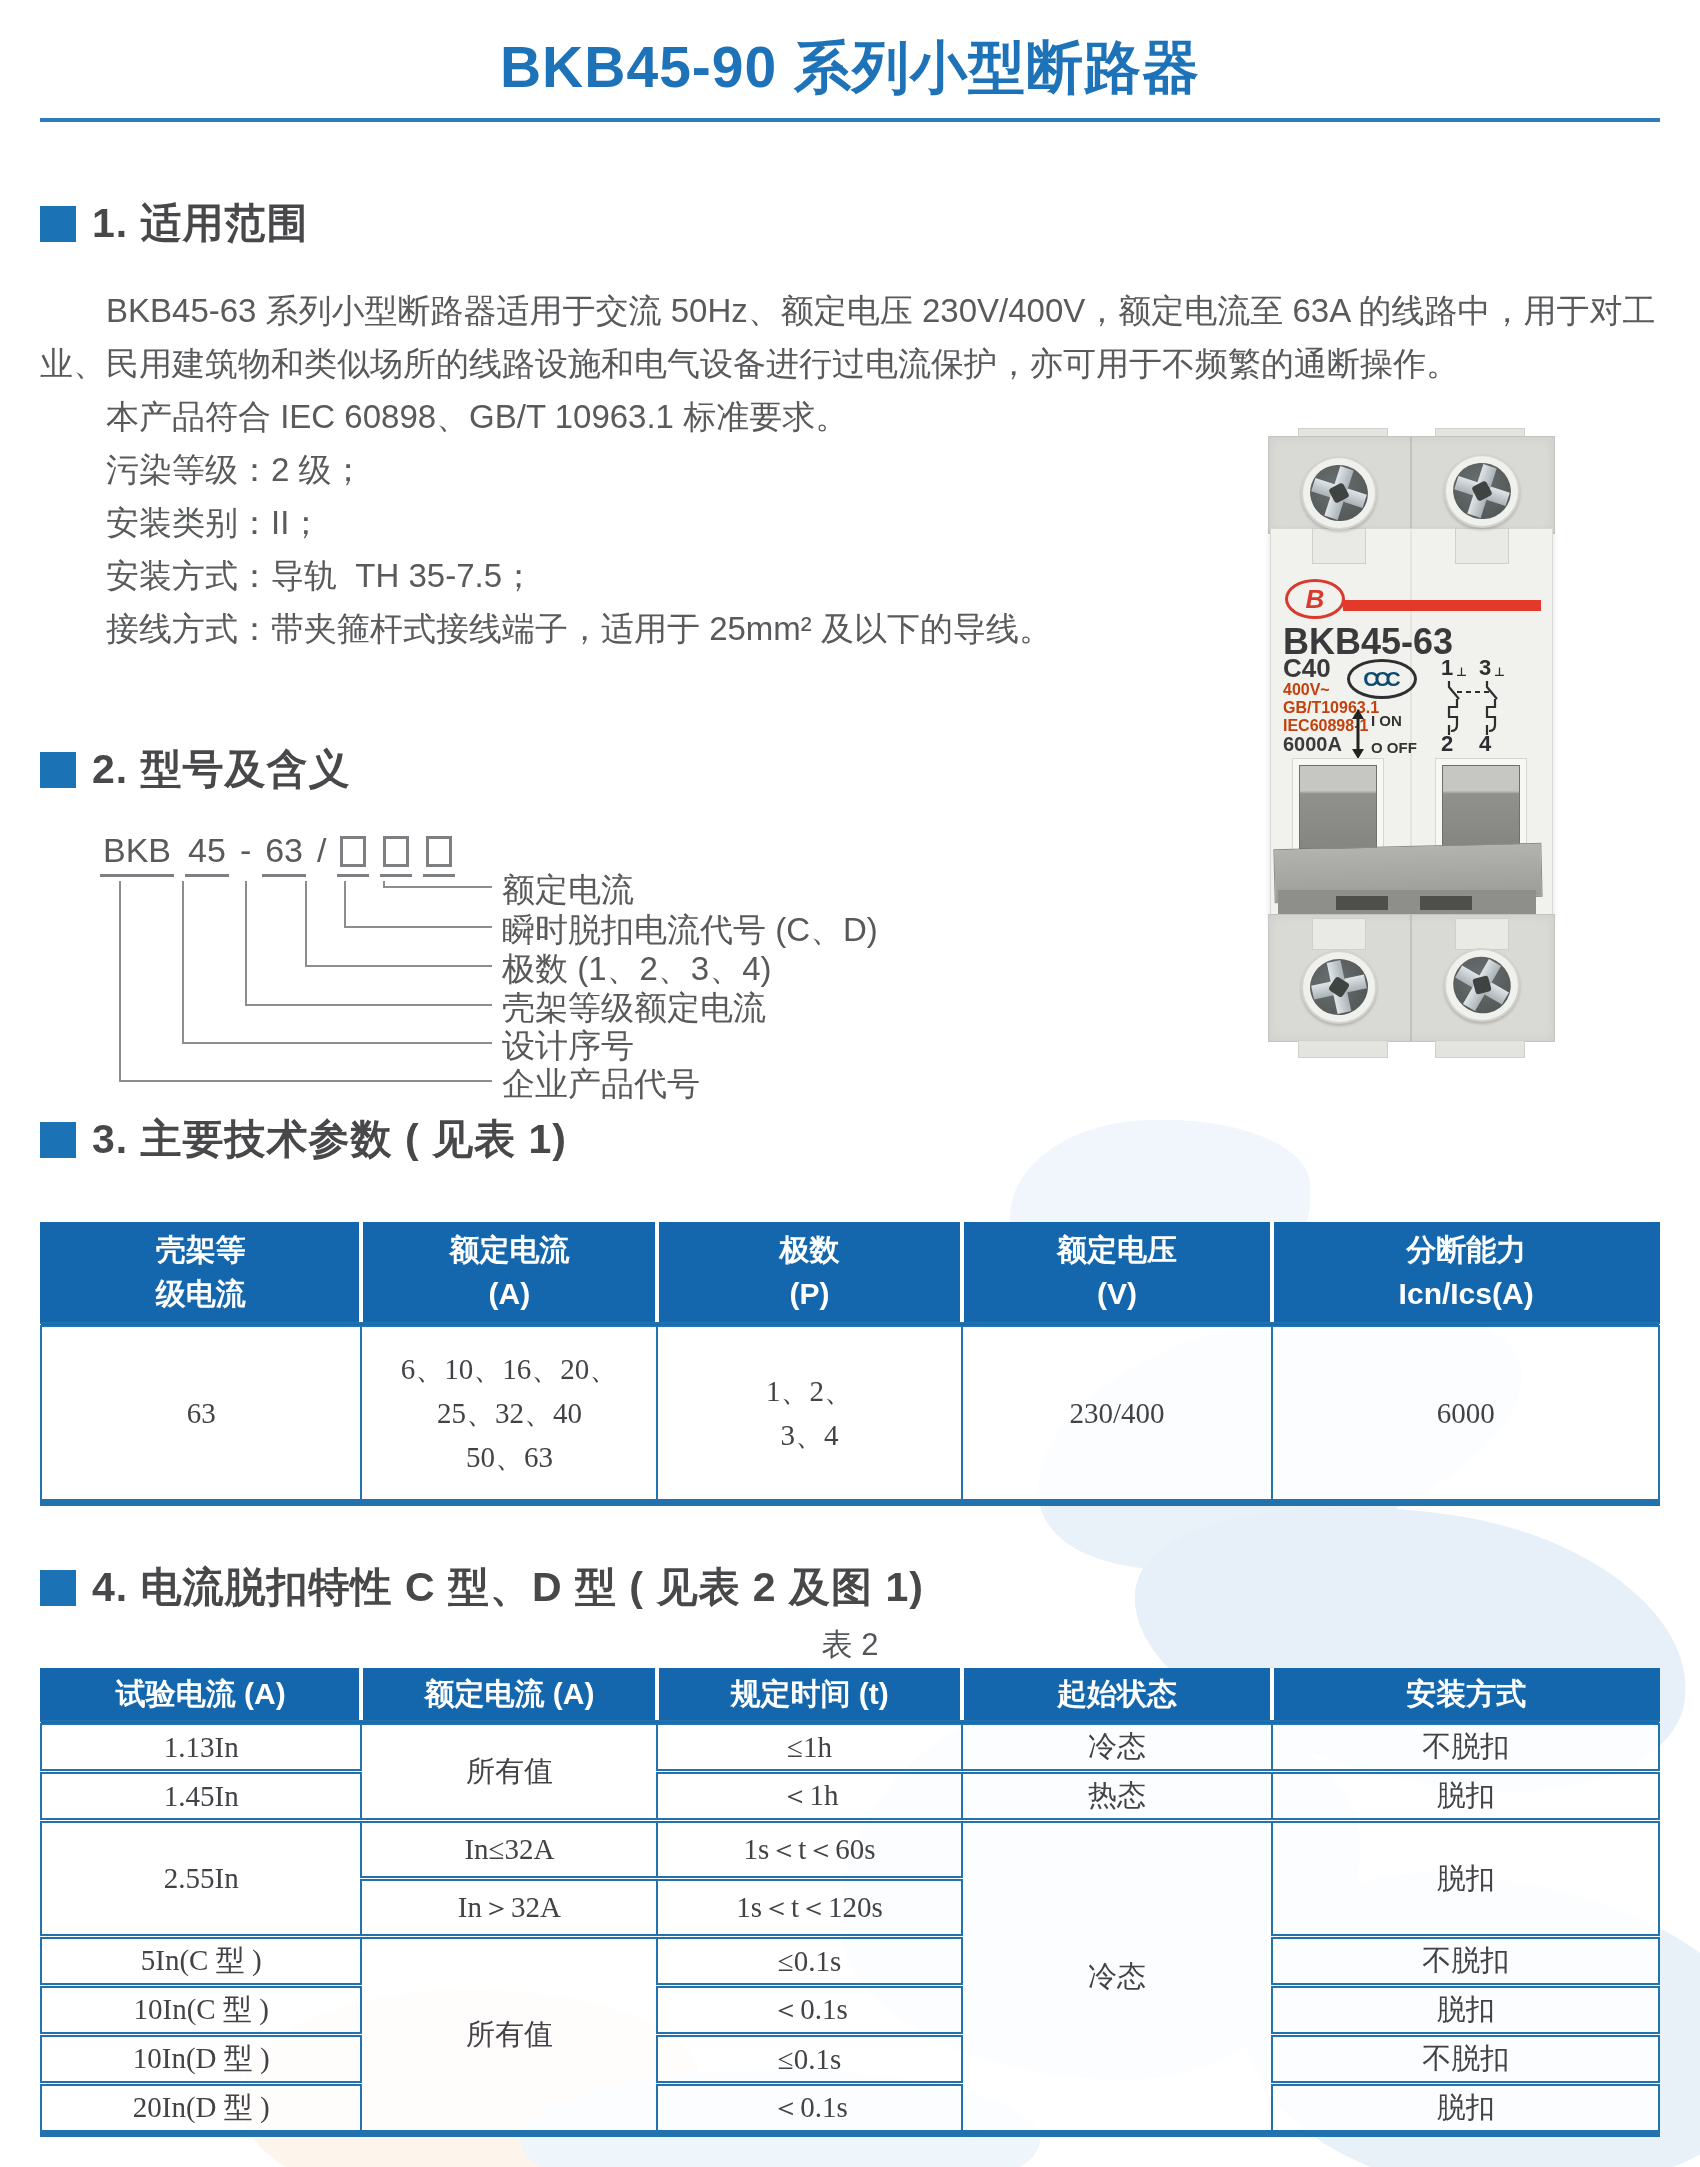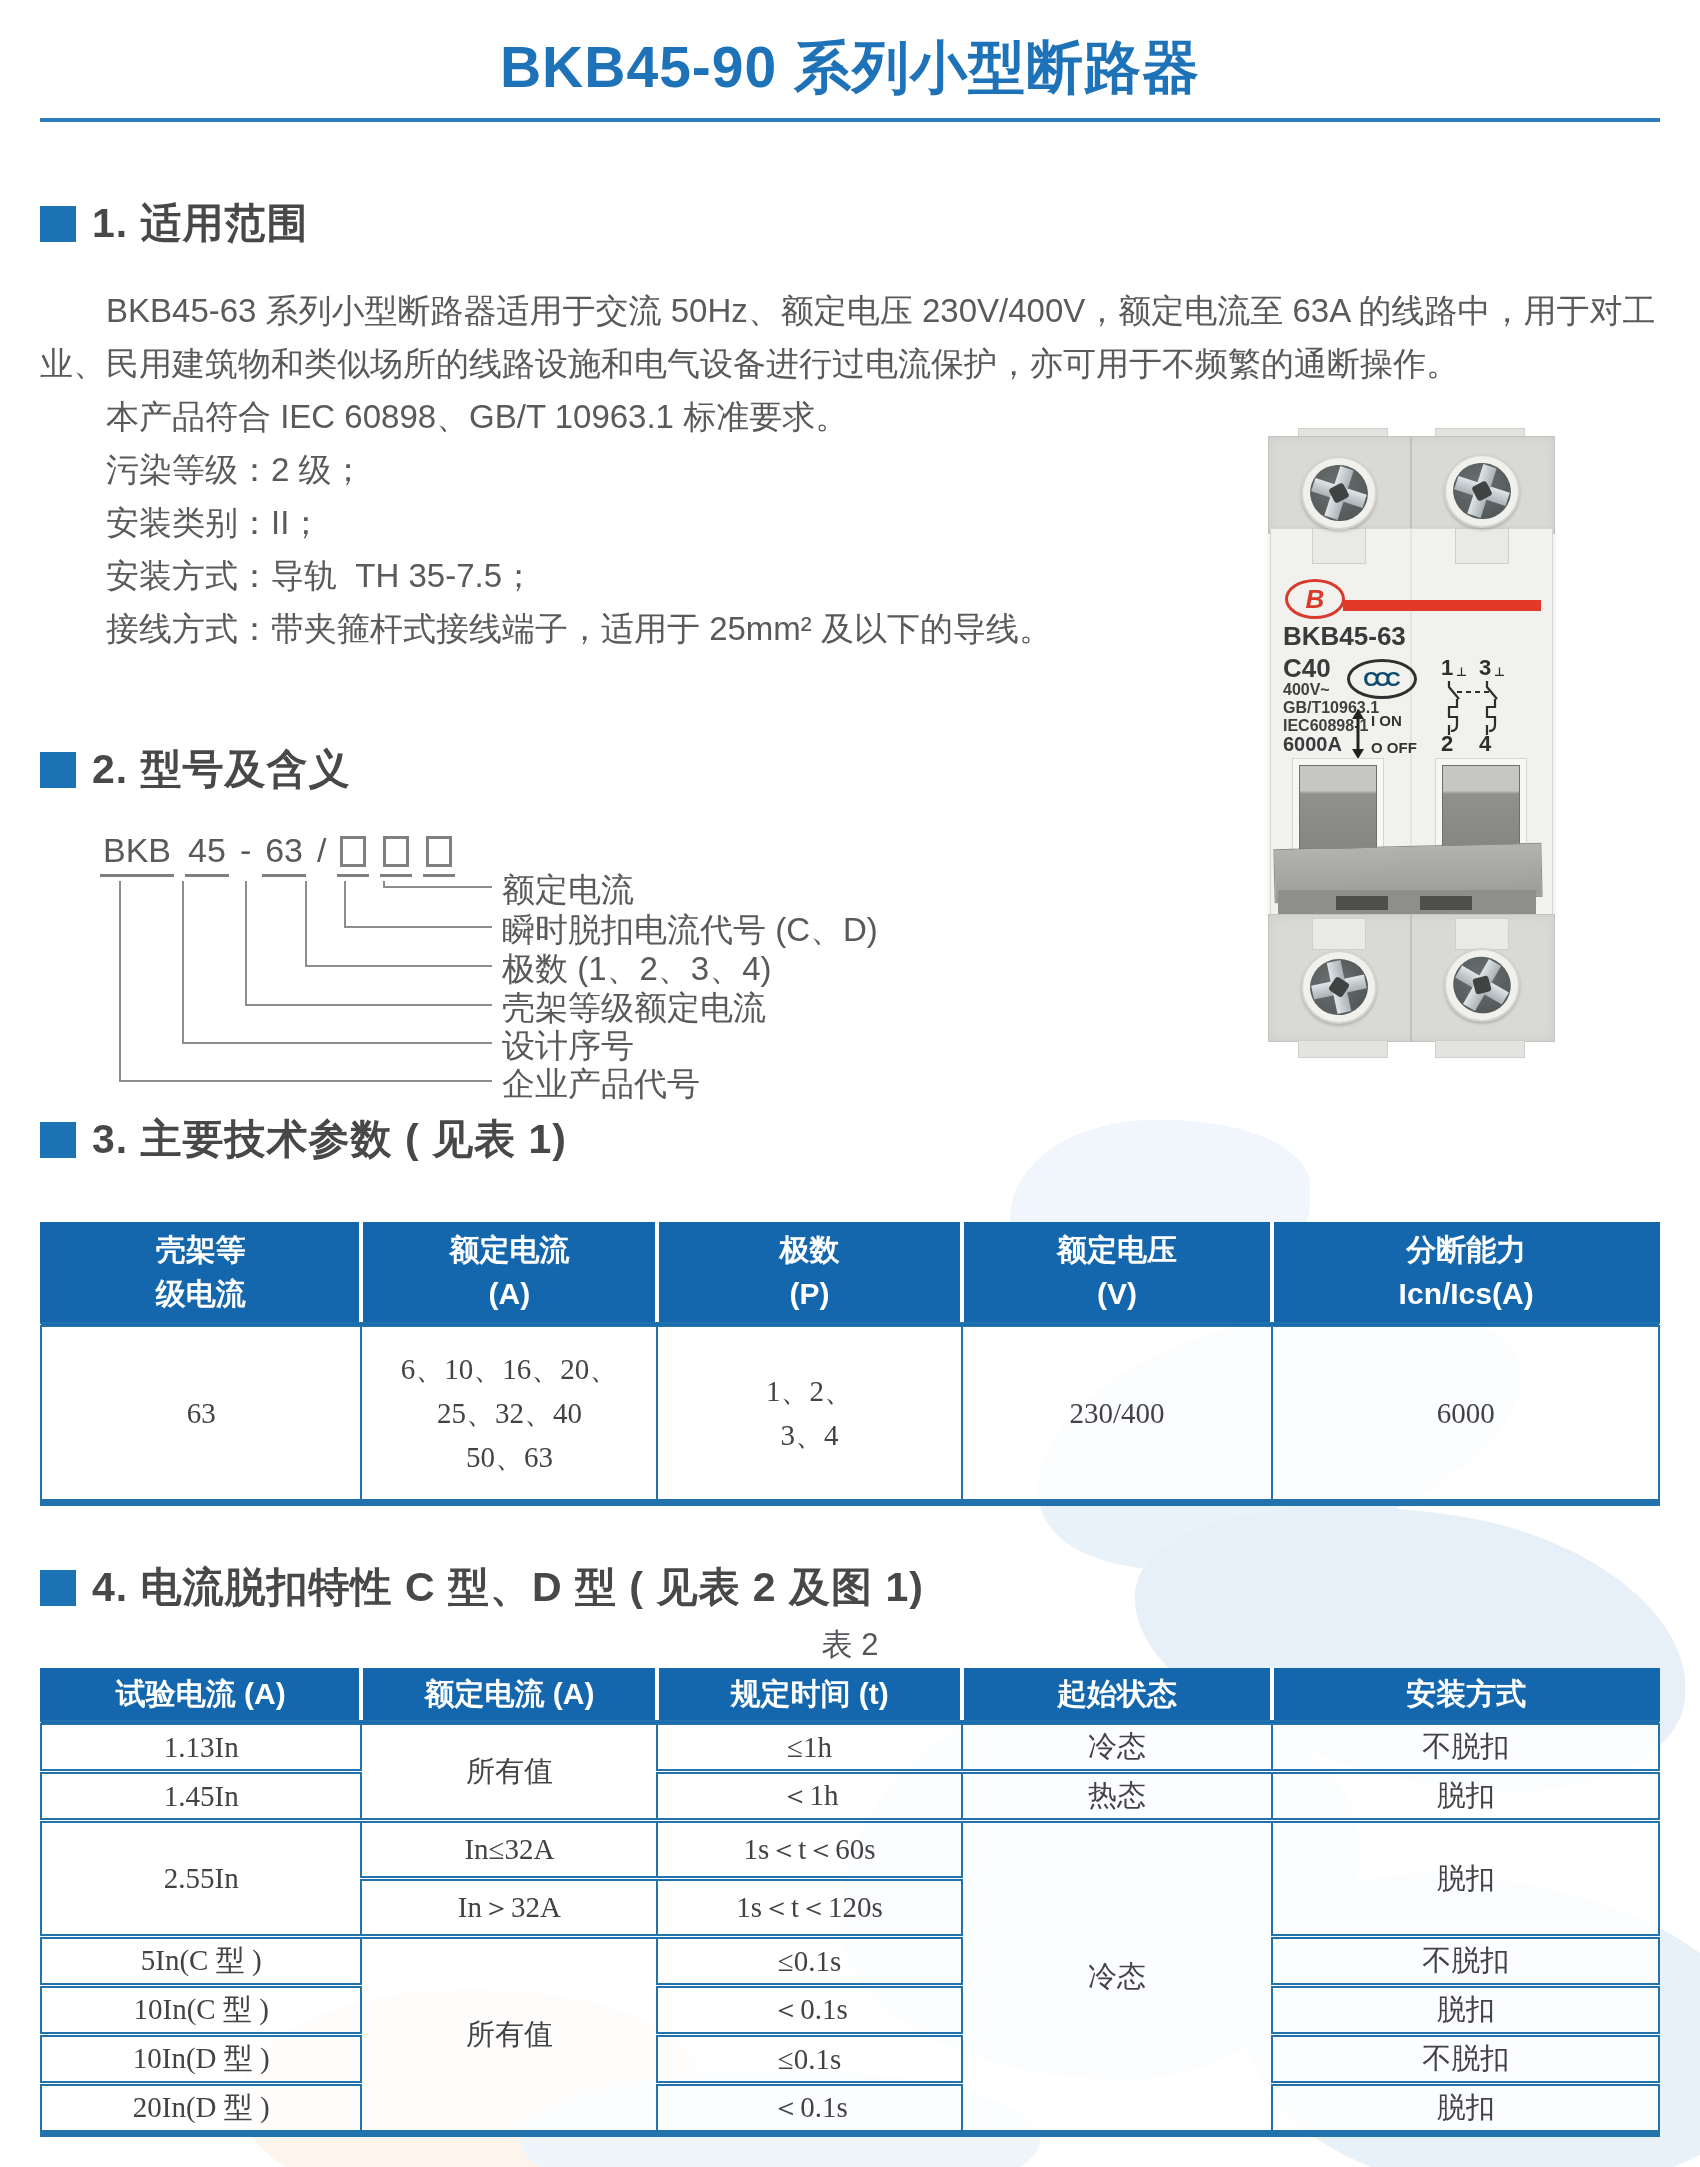--- a/index.html
+++ b/index.html
@@ -58,26 +58,26 @@
   .blockgray{position:absolute;left:0;width:285px;background:#d9d9d5;border:1px solid #c4c4c0;
              box-shadow:inset 0 0 12px rgba(0,0,0,0.06);}
   .seam{position:absolute;background:rgba(0,0,0,0.10);width:2px;}
   .clamp{position:absolute;width:52px;height:34px;background:#e9e9e5;border:1px solid #cfcfcb;}
   .face{position:absolute;left:2px;top:100px;width:281px;height:388px;background:#f1f1ee;
         border:1px solid #d8d8d3;box-shadow:0 3px 6px rgba(0,0,0,0.12);}
   .logo-ellipse{position:absolute;left:14px;top:50px;width:54px;height:34px;border:3px solid #d93a2b;
         border-radius:50%;display:flex;align-items:center;justify-content:center;}
   .logo-b{color:#d93a2b;font-weight:bold;font-style:italic;font-size:26px;line-height:26px;}
   .redbar{position:absolute;left:72px;top:71px;width:198px;height:11px;background:#e2392b;}
-  .bk-model{position:absolute;left:12px;top:92px;font-size:26px;font-weight:bold;color:#3a3a3c;}
+  .bk-model{position:absolute;left:12px;top:92px;font-size:36px;font-weight:bold;color:#3a3a3c;}
   .bk-spec{position:absolute;left:12px;top:124px;font-size:26px;font-weight:bold;color:#3a3a3c;}
   .ccc{position:absolute;left:76px;top:130px;width:60px;height:34px;border:3px solid #2f2f31;
        border-radius:50%;display:flex;align-items:center;justify-content:center;
        font-size:21px;font-weight:bold;color:#0c4a6e;letter-spacing:-4px;padding-right:4px;}
-  .bk-small{position:absolute;left:12px;font-size:16px;font-weight:bold;color:#404040;}
+  .bk-small{position:absolute;left:12px;font-size:16px;font-weight:bold;color:#c2410c;}
   .bk-cap{position:absolute;left:12px;top:204px;font-size:20px;font-weight:bold;color:#3a3a3c;}
   .onoff{position:absolute;left:80px;top:180px;display:flex;align-items:center;gap:6px;}
   .onoff-labels{display:flex;flex-direction:column;gap:10px;font-size:15px;font-weight:bold;color:#333;}
   .schematic{position:absolute;left:170px;top:126px;width:80px;height:104px;}
   .sch-num{position:absolute;font-size:22px;font-weight:bold;color:#2e2e30;}
   .sch-mark{position:absolute;font-size:12px;font-weight:bold;color:#2e2e30;}
   .tframe{position:absolute;width:90px;height:96px;top:330px;background:#f7f7f4;border:1px solid #d5d5d1;}
   .thandle{position:absolute;inset:6px;border:1px solid #6f706c;
            background:linear-gradient(180deg,#c6c7c3 0%,#c6c7c3 30%,#90918d 34%,#85868 100%);
            background:linear-gradient(180deg,#c6c7c3 0%,#c6c7c3 30%,#90918d 34%,#858682 100%);}

